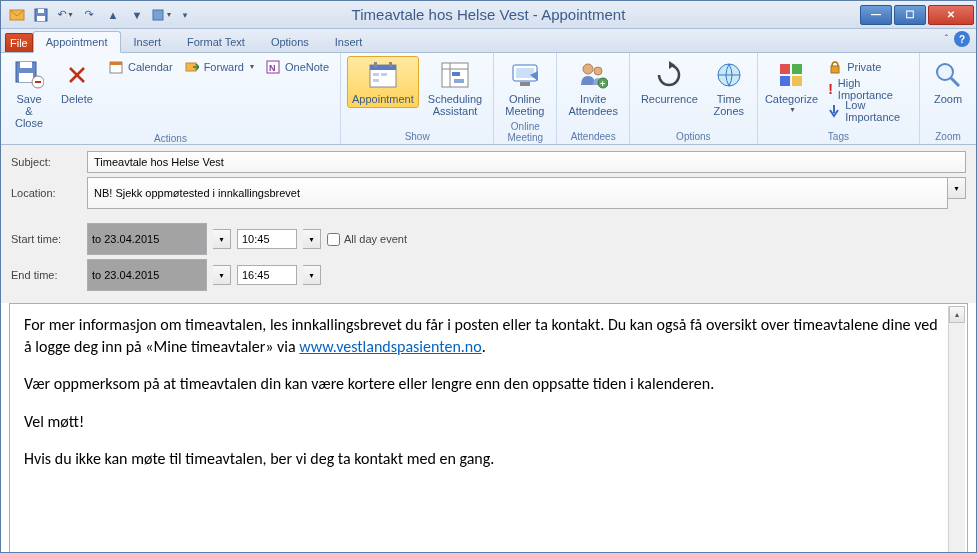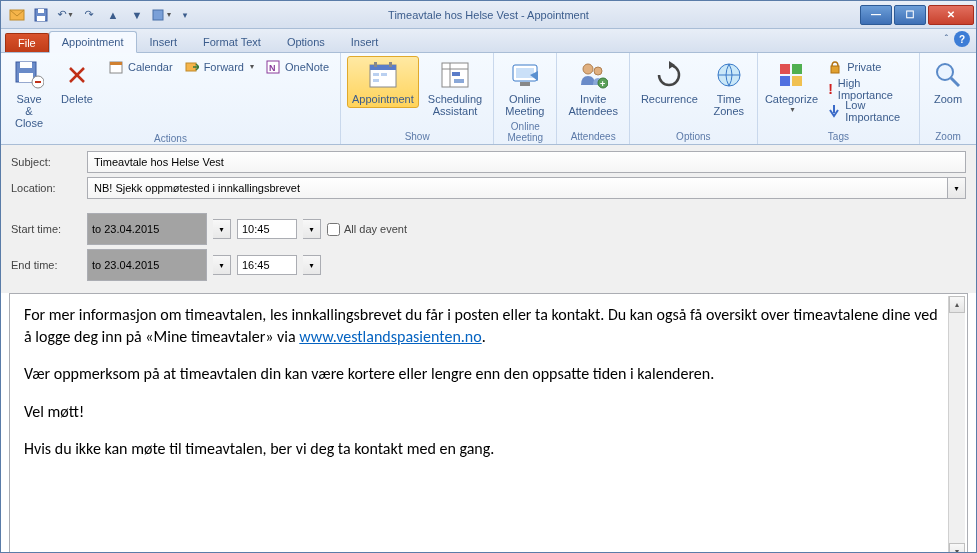--- a/index.html
+++ b/index.html
@@ -1,27 +1,27 @@
 <!DOCTYPE html>
 <html><head>
 <meta charset="utf-8">
 <style>
 * { box-sizing: border-box; margin: 0; padding: 0; }
 body { font-family: "Segoe UI", Tahoma, sans-serif; font-size: 11px; background: #fff; width: 977px; height: 553px; overflow: hidden; border: 1px solid #5a7ca8; }
 .titlebar { height: 28px; background: linear-gradient(#e8eef7, #d6e0ef); display: flex; align-items: center; position: relative; border-bottom: 1px solid #a9bdd6; }
 .qat { display: flex; gap: 4px; padding: 0 6px; align-items: center; }
 .qat-btn { width: 20px; height: 20px; display: flex; align-items: center; justify-content: center; color: #3b5c8c; cursor: pointer; }
-.title-text { position: absolute; left: 50%; transform: translateX(-50%); font-size: 11px; color: #3b5c8c; }
+.title-text { position: absolute; left: 50%; transform: translateX(-50%); font-size: 15px; color: #3b5c8c; }
 .title-bold { font-weight: normal; }
 .win-controls { margin-left: auto; display: flex; gap: 2px; padding-right: 2px; }
 .win-btn { width: 32px; height: 20px; display: flex; align-items: center; justify-content: center; border-radius: 2px; cursor: pointer; font-size: 10px; font-weight: bold; color: #fff; }
 .win-min, .win-max { background: linear-gradient(#6c9ed8, #3d6fb5); border: 1px solid #2c5a96; }
 .win-close { background: linear-gradient(#e26f5f, #c8412d); border: 1px solid #a52d1d; width: 46px; }
 .tabs { height: 24px; background: linear-gradient(#e8eef7, #d6e0ef); display: flex; align-items: flex-end; padding-left: 4px; border-bottom: 1px solid #a9bdd6; position: relative;}
-.tab-file { background: linear-gradient(#d9532d, #c03c18); color: #fff; padding: 3px 12px; border-radius: 2px 2px 0 0; font-size: 11px; cursor: pointer; border:1px solid #a03010; border-bottom:none;}
+.tab-file { background: linear-gradient(#d9532d, #c03c18); color: #fff; padding: 3px 4px; border-radius: 2px 2px 0 0; font-size: 11px; cursor: pointer; border:1px solid #a03010; border-bottom:none;}
 .tab { padding: 4px 12px; color: #3b5c8c; cursor: pointer; font-size: 11px; border: 1px solid transparent; border-bottom: none;}
 .tab.active { background: #f5f9ff; border: 1px solid #a9bdd6; border-bottom: 1px solid #f5f9ff; border-radius: 3px 3px 0 0; position: relative; top: 1px; color:#3b5c8c;}
 .help-area { position: absolute; right: 6px; top: 2px; display: flex; gap: 6px; align-items:center;}
 .help-icon { width: 16px; height: 16px; border-radius: 50%; background: #3d7dd6; color: #fff; display: flex; align-items: center; justify-content: center; font-size: 10px; font-weight:bold; cursor: pointer; }
 .caret-up { color:#3b5c8c; font-size:10px; cursor:pointer;}
 .ribbon { height: 92px; background: linear-gradient(#f5faff,#eaf2fc); display: flex; border-bottom: 1px solid #a9bdd6; }
 .group { border-right: 1px solid #c9d8ec; padding: 3px 6px 1px; display: flex; flex-direction: column; }
 .group-body { flex: 1; display: flex; align-items: flex-start; gap: 4px; }
 .group-label { text-align: center; font-size: 10px; color: #5c7aa8; padding: 1px 0; }
 .rb-big { display: flex; flex-direction: column; align-items: center; justify-content: flex-start; padding: 2px 4px; cursor: pointer; border: 1px solid transparent; border-radius: 3px; text-align:center; min-width:44px;}
@@ -38,21 +38,21 @@
 .opt-sel { border:1px solid #abadb3; background:#fff; height:18px; font-size:11px; padding:0 16px 0 4px; position:relative; display:flex; align-items:center; cursor:pointer;}
 .opt-sel::after { content:"▾"; position:absolute; right:3px; font-size:9px; color:#555;}
 .busy-sw { width:14px; height:14px; background:#5a7cc8; border:1px solid #3a5aa0; margin-right:3px; display:inline-block;}
 .tag-col { display:flex; flex-direction:column; gap:1px;}
 .tag-item { display:flex; align-items:center; gap:5px; font-size:11px; color:#3b5c8c; height:21px; padding:0 4px; cursor:pointer; border:1px solid transparent;}
 .fields { padding: 6px 10px; background:#f0f0f0;}
 .field-row { display: flex; align-items: center; margin-bottom: 4px; gap: 6px; }
 .field-label { width: 70px; font-size: 11px; color: #444; }
 .field-input { flex: 1; border: 1px solid #abadb3; background: linear-gradient(#fff,#f5f5f5); height: 22px; padding: 0 6px; font-size: 11px; font-family: inherit; }
 .loc-wrap { flex:1; display:flex;}
-.loc-input { flex:1; border:1px solid #abadb3; background:linear-gradient(#fff,#f5f5f5); height:22px; padding:0 6px; font-size:11px; font-family:inherit;}
+.loc-input { flex:1; border:1px solid #abadb3; background:linear-gradient(#fff,#f5f5f5); height:32px; padding:0 6px; font-size:11px; font-family:inherit;}
 .loc-dd { width:18px; height:22px; border:1px solid #abadb3; border-left:none; background:linear-gradient(#f8f8f8,#e8e8e8); display:flex; align-items:center; justify-content:center; font-size:8px; cursor:pointer;}
 .time-rows { padding: 4px 10px 8px; background:#f0f0f0;}
 .time-row { display:flex; align-items:center; gap:6px; margin-bottom:4px;}
 .dt-input { width:120px; border:1px solid #abadb3; background:#a3a3a3; height:32px; padding:0 4px; font-size:11px; font-family:inherit;}
 .dt-dd { width:18px; height:20px; border:1px solid #abadb3; border-left:none; background:linear-gradient(#f8f8f8,#e8e8e8); display:flex; align-items:center; justify-content:center; font-size:8px; cursor:pointer;}
 .tm-input { width:60px; border:1px solid #abadb3; background:#fff; height:20px; padding:0 4px; font-size:11px; font-family:inherit;}
 .chk { display:flex; align-items:center; gap:4px; font-size:11px; color:#444;}
 .chk input { cursor:pointer;}
 .body-area { position:relative; margin:0 8px 8px; border:1px solid #abadb3; background:#fff; height:270px; padding:10px 24px 10px 14px; font-family: Calibri, sans-serif; font-size:16px; color:#000; line-height:1.35; overflow:hidden;}
 .body-area p { margin-bottom: 16px;}

